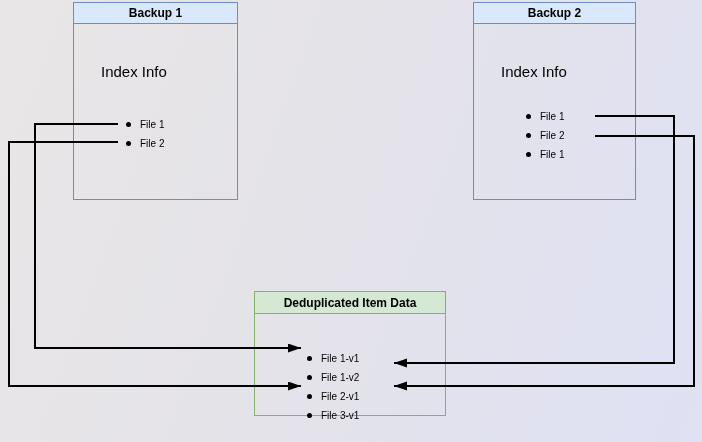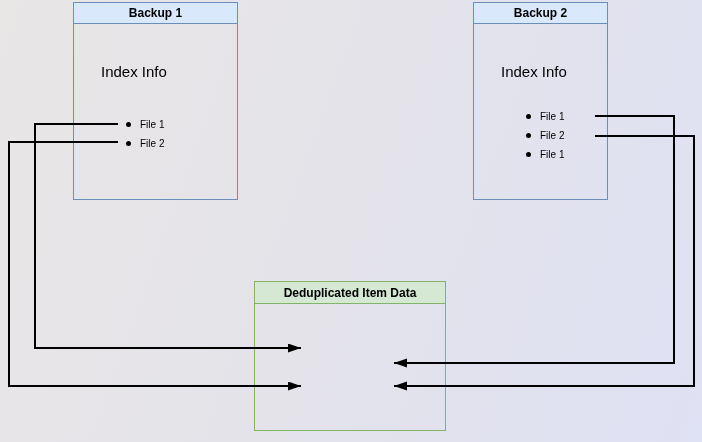--- a/index.html
+++ b/index.html
@@ -83,41 +83,59 @@
         <span class="dot"></span>
         <span>File 1</span>
       </div>
       <div class="li">
         <span class="dot"></span>
         <span>File 2</span>
       </div>
     </div>
   </div>
 
-  <div class="box blue" style="left:473px; top:2px; width:135px; height:198px;padding-left:44px;">
+  <div class="box blue" style="left:473px; top:2px; width:163px; height:198px;padding-left:44px;">
     <div class="box-header">Backup 2</div>
     <div class="section-label" style="left:27px; top:60px;">Index Info</div>
     <div class="file-list" style="left:52px; top:104px;">
       <div class="li">
         <span class="dot"></span>
         <span>File 1</span>
       </div>
       <div class="li">
         <span class="dot"></span>
         <span>File 2</span>
       </div>
       <div class="li">
         <span class="dot"></span>
         <span>File 1</span>
       </div>
     </div>
   </div>
 
-  <div class="box green" style="left:254px; top:281px; width:192px; height:150px;">
+  <div class="box green" style="left:254px; top:291px; width:192px; height:125px;">
     <div class="box-header" style="height:22px; line-height:22px;">Deduplicated Item Data</div>
+    <div class="file-list" style="left:52px; top:57px;">
+      <div class="li">
+        <span class="dot"></span>
+        <span>File 1-v1</span>
+      </div>
+      <div class="li">
+        <span class="dot"></span>
+        <span>File 1-v2</span>
+      </div>
+      <div class="li">
+        <span class="dot"></span>
+        <span>File 2-v1</span>
+      </div>
+      <div class="li">
+        <span class="dot"></span>
+        <span>File 3-v1</span>
+      </div>
+    </div>
   </div>
 
   <svg class="connectors" viewBox="0 0 702 442" xmlns="http://www.w3.org/2000/svg">
     <defs>
       <marker id="arrow" markerUnits="userSpaceOnUse" markerWidth="14" markerHeight="10" refX="13" refY="4.5" orient="auto">
         <path d="M0,0 L13,4.5 L0,9 Z" fill="#000"></path>
       </marker>
     </defs>
     <polyline points="118,124 35,124 35,348 301,348" marker-end="url(#arrow)"></polyline>
     <polyline points="118,142 9,142 9,386 301,386" marker-end="url(#arrow)"></polyline>

